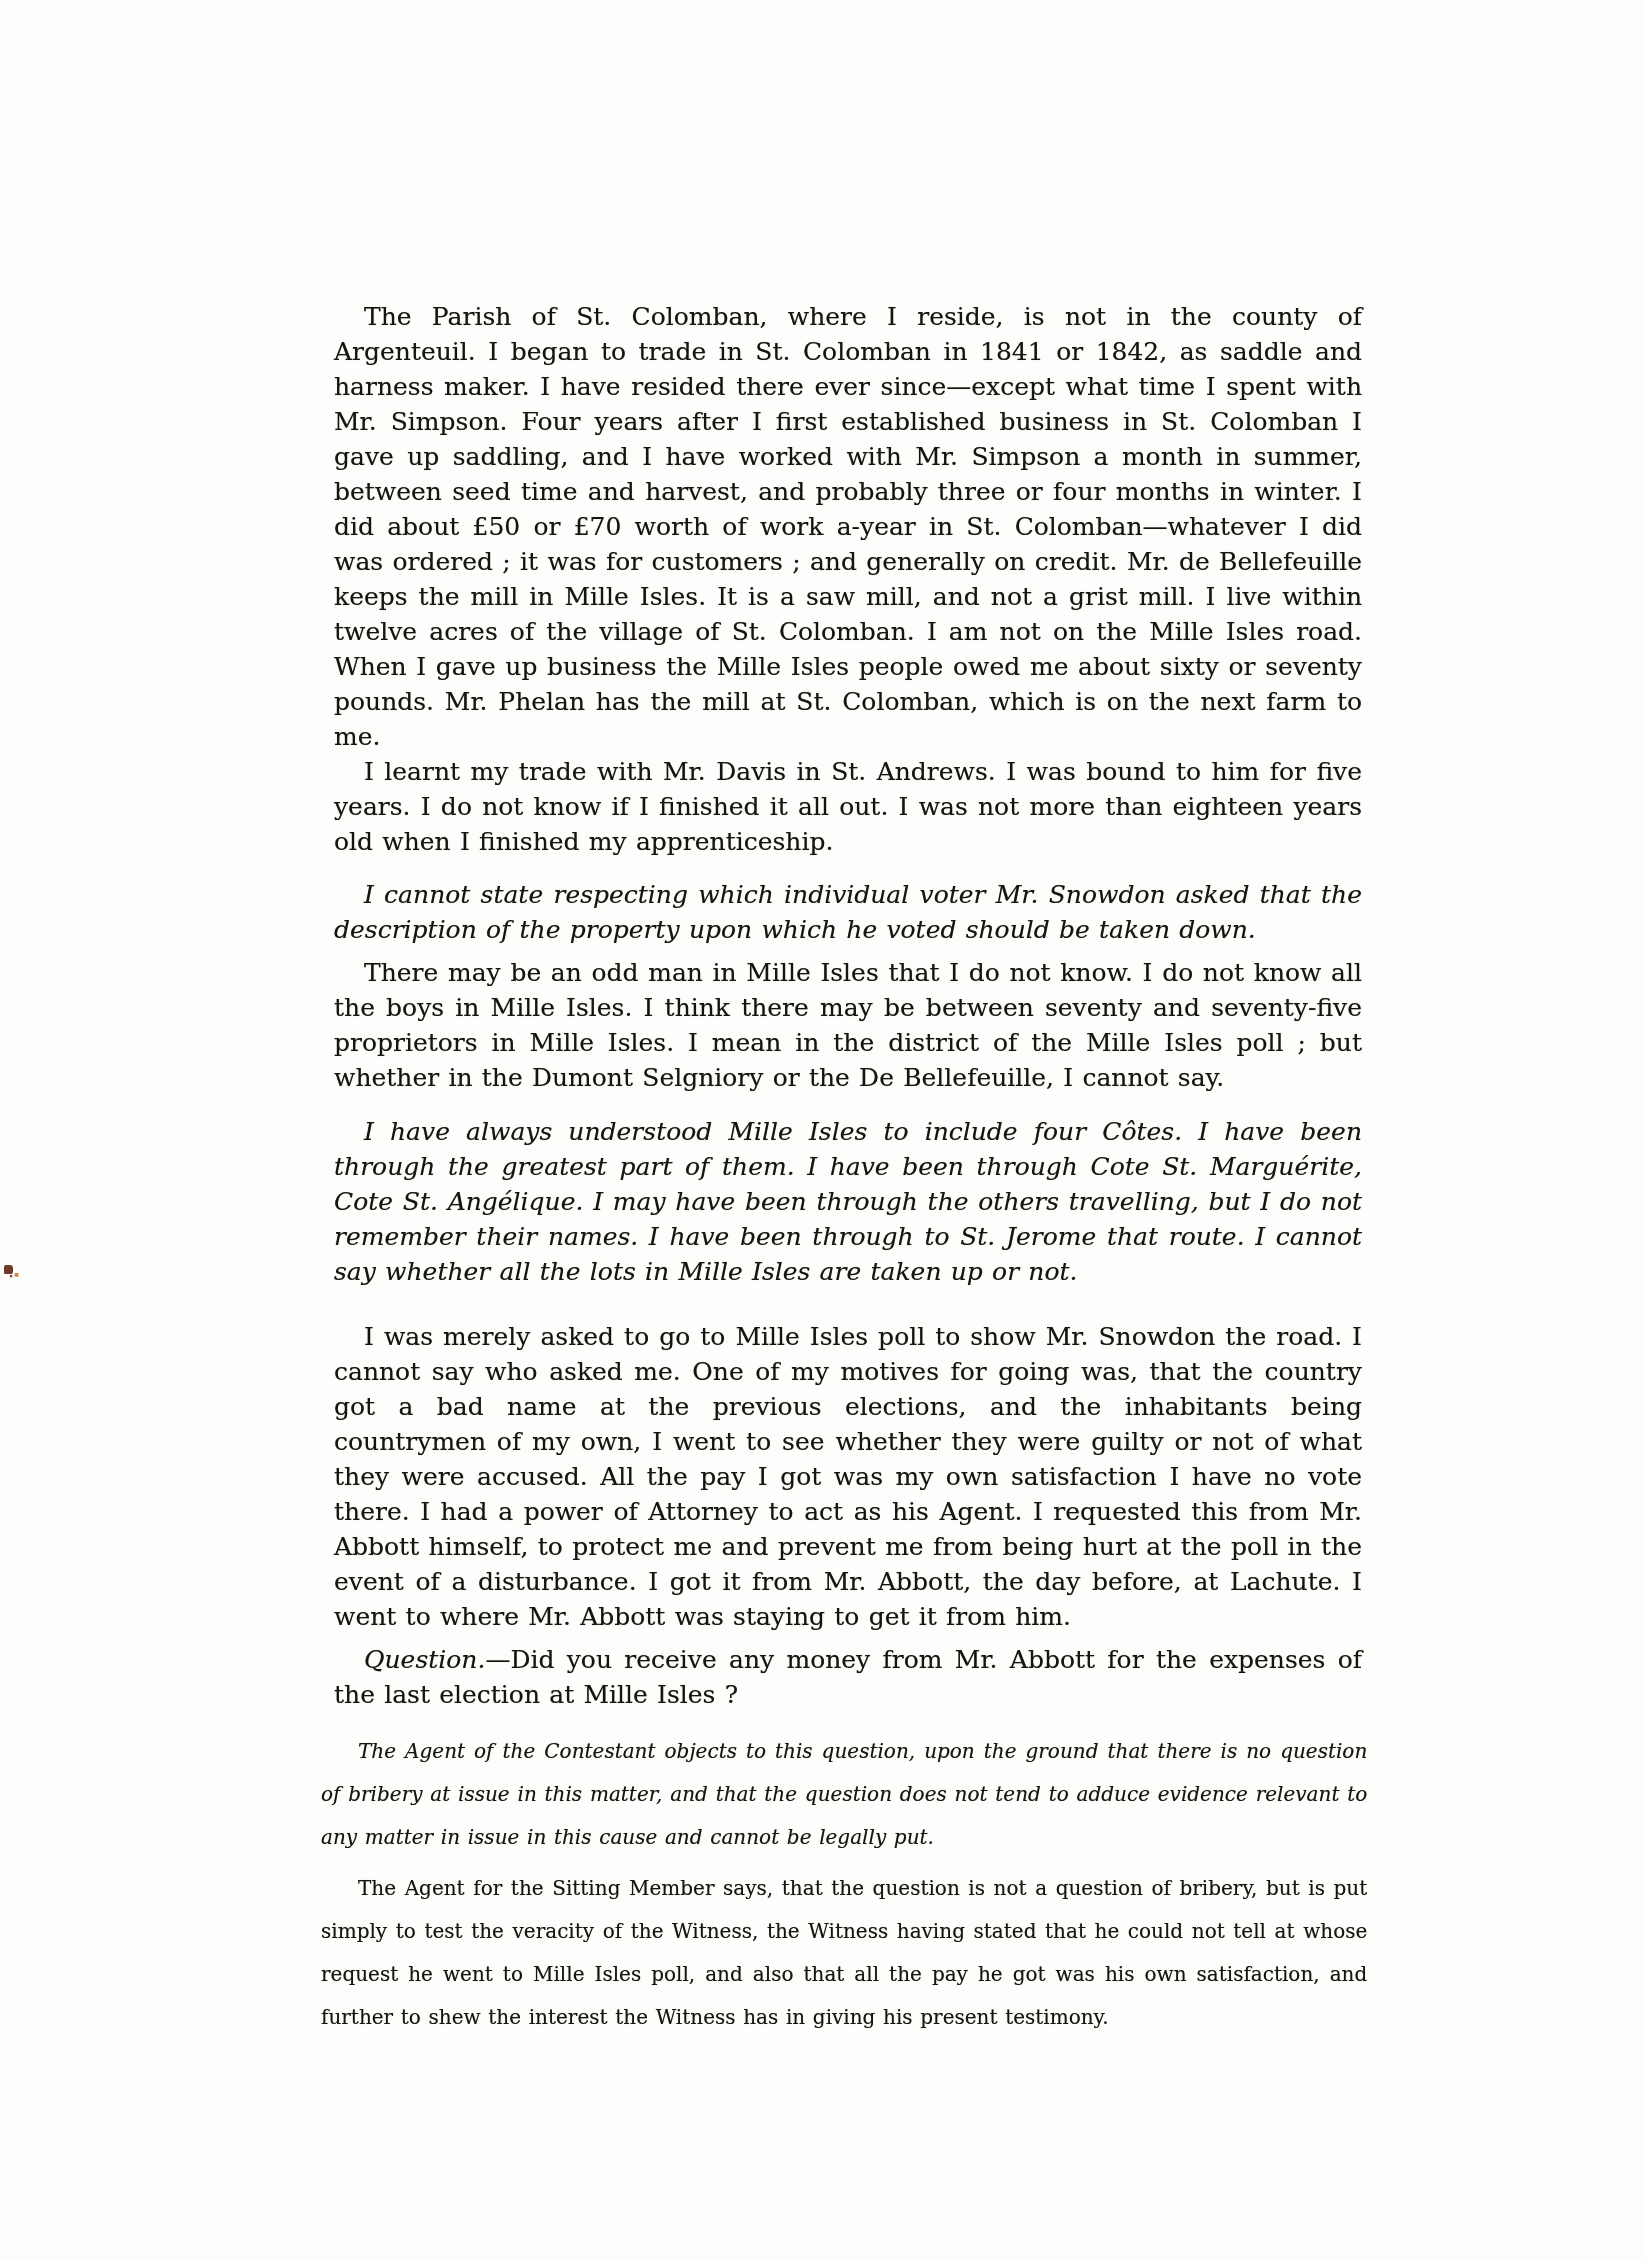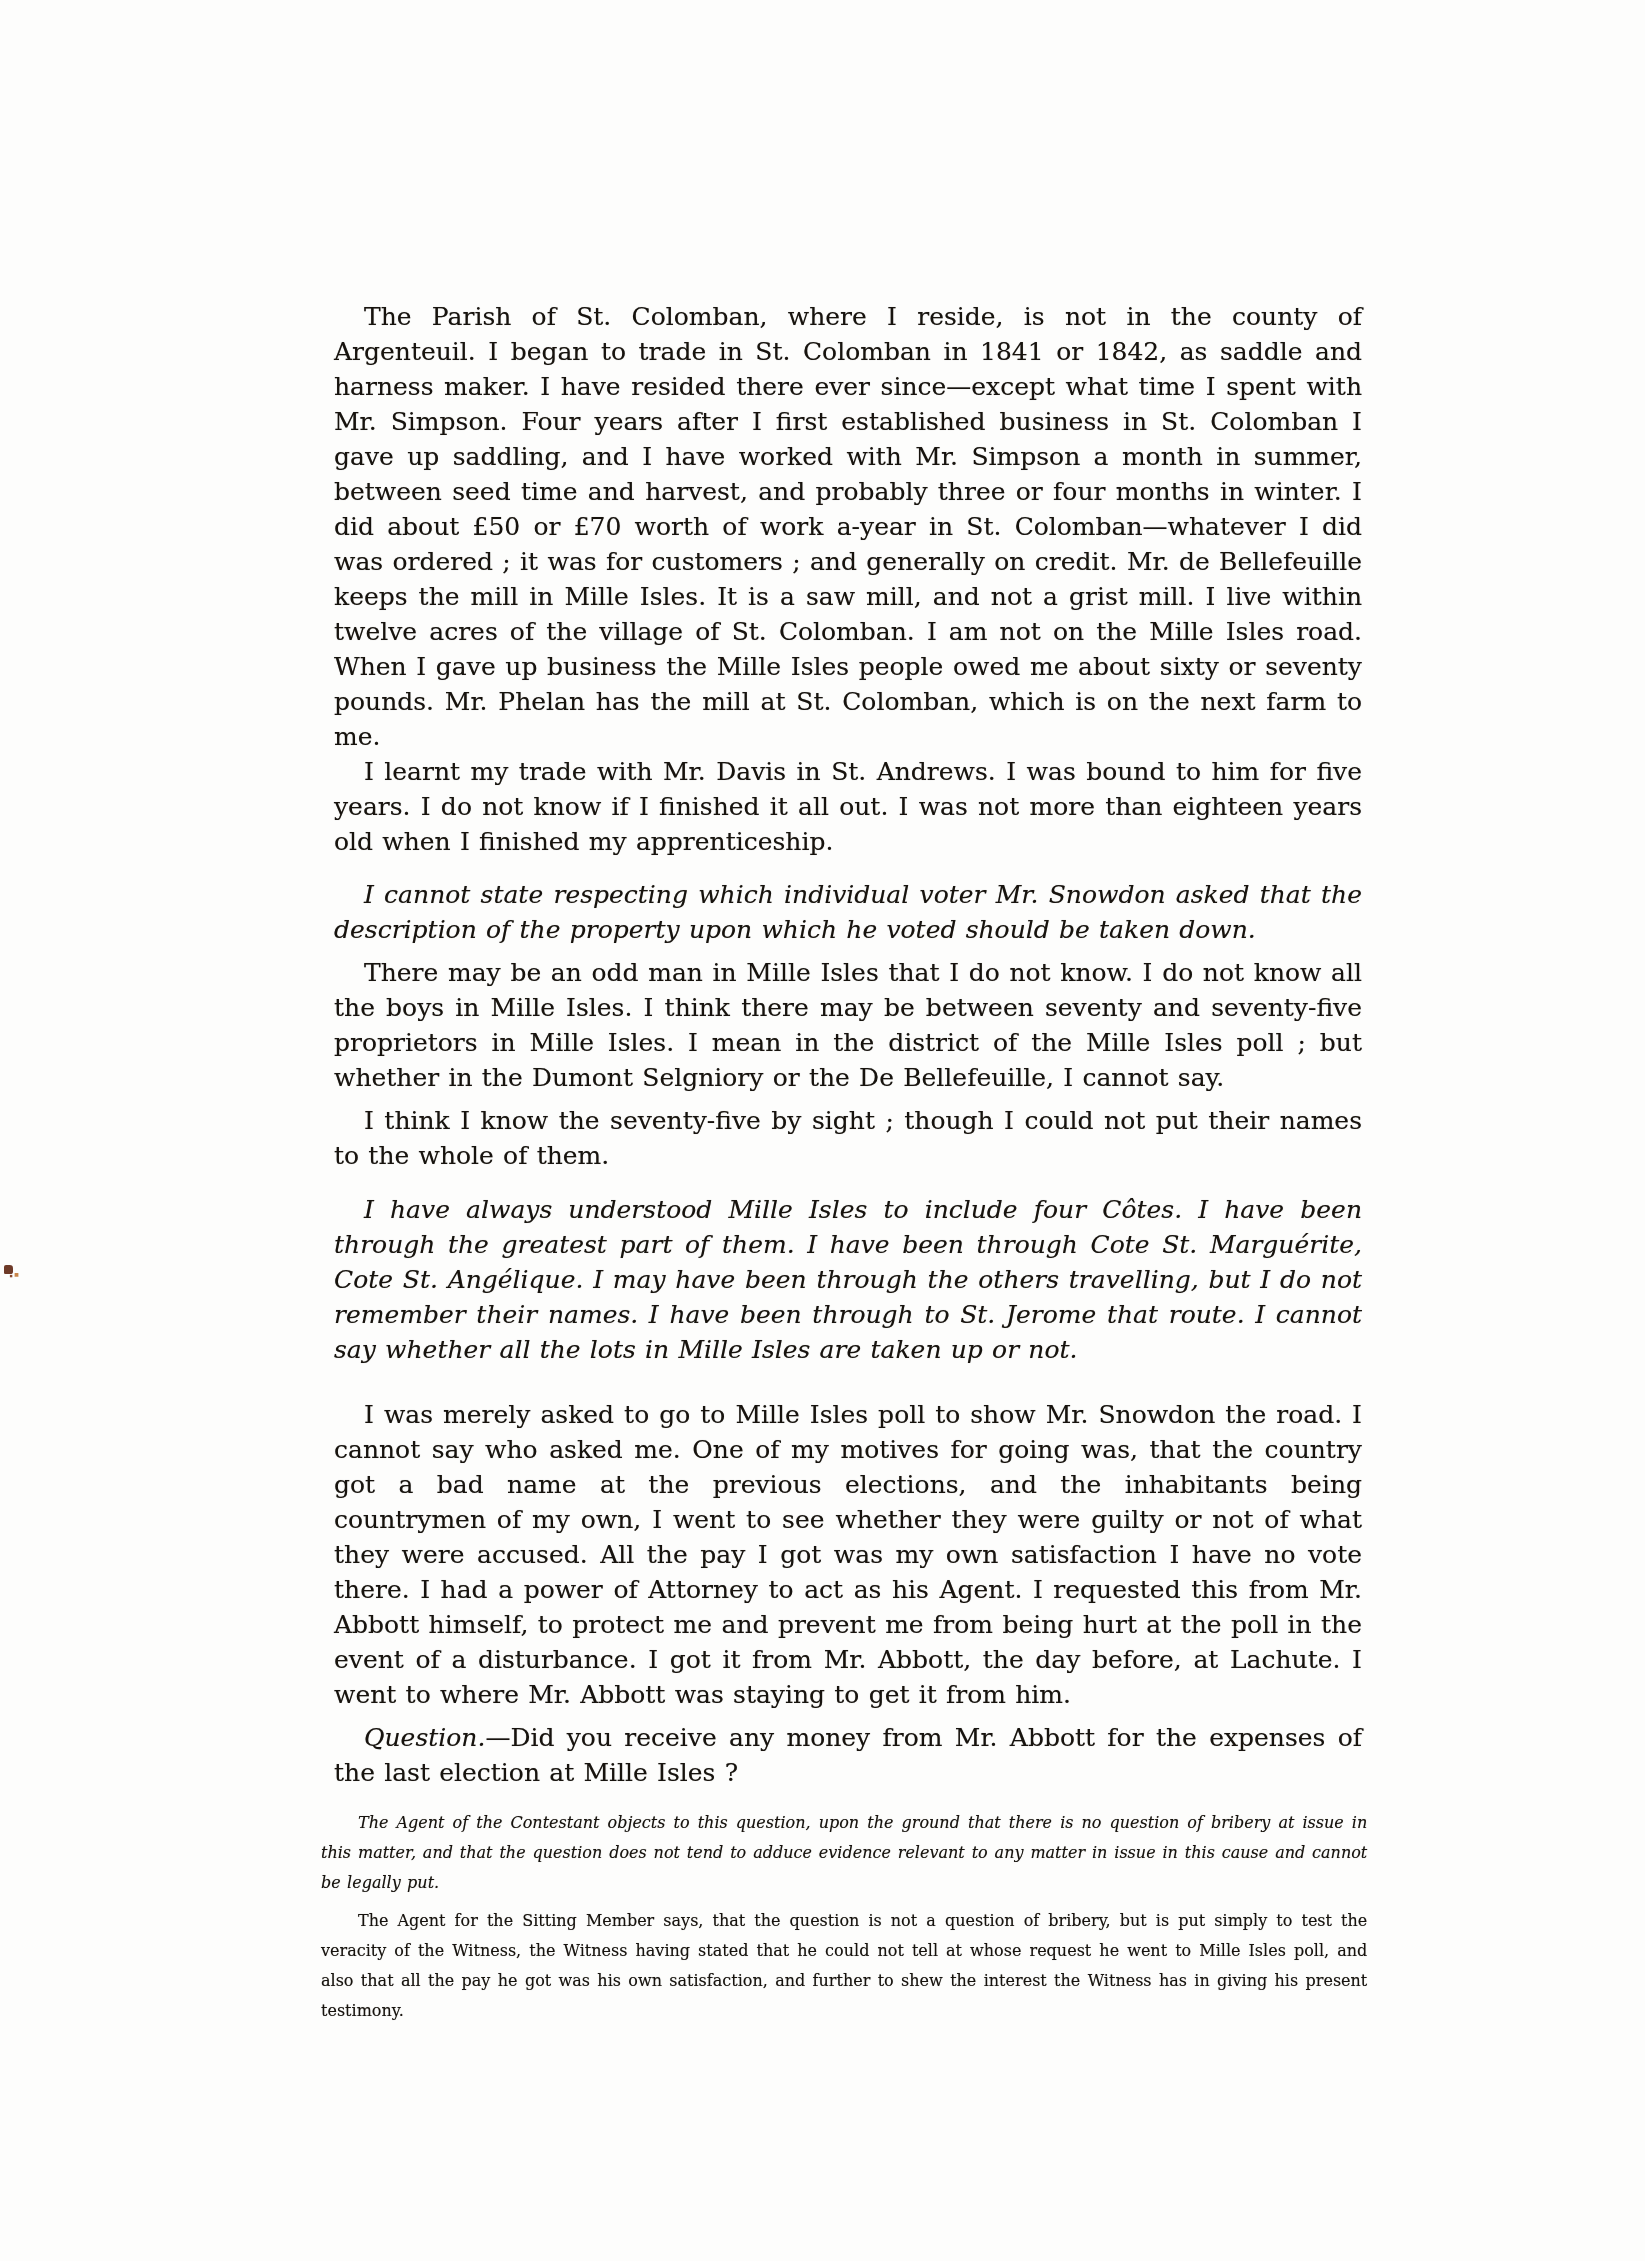--- a/index.html
+++ b/index.html
@@ -57,22 +57,22 @@
     text-indent: 30px;
   }
   .text-block p.no-indent { text-indent: 0; }
   .gap-sm  { margin-top: 8px !important; }
   .gap-md  { margin-top: 18.4px !important; font-style: italic; }
   .gap-lg  { margin-top: 30px !important; }
   .question-lead {
     font-style: italic;
   }
   .note {
-    font-size: 16px;
-    line-height: 30px;
+    font-size: 20px;
+    line-height: 43px;
     text-indent: 37px !important;
     margin-left: -13px !important;
     margin-right: -5.3px !important;
   }
   .ink-speck {
     position: absolute;
     left: 4px;
     top: 1265px;
     width: 8.6px;
     height: 9.2px;
@@ -91,21 +91,20 @@
 
 
     <p>The Parish of St. Colomban, where I reside, is not in the county of Argenteuil.  I began to trade in St. Colomban in 1841 or 1842, as saddle and harness maker.  I have resided there ever since—except what time I spent with Mr. Simpson.  Four years after I first established business in St. Colomban I gave up saddling, and I have worked with Mr. Simpson a month in summer, between seed time and harvest, and probably three or four months in winter.  I did about £50 or £70 worth of work a-year in St. Colomban—whatever I did was ordered ; it was for customers ; and generally on credit. Mr. de Bellefeuille keeps the mill in Mille Isles.  It is a saw mill, and not a grist mill. I live within twelve acres of the village of St. Colomban.  I am not on the Mille Isles road.  When I gave up business the Mille Isles people owed me about sixty or seventy pounds.  Mr. Phelan has the mill at St. Colomban, which is on the next farm to me.</p>
 
     <p>I learnt my trade with Mr. Davis in St. Andrews.  I was bound to him for five years. I do not know if I finished it all out.  I was not more than eighteen years old when I finished my apprenticeship.</p>
 
     <p class="gap-md">I cannot state respecting which individual voter Mr. Snowdon asked that the description of the property upon which he voted should be taken down.</p>
 
     <p class="gap-sm">There may be an odd man in Mille Isles that I do not know.  I do not know all the boys in Mille Isles.  I think there may be between seventy and seventy-five proprietors in Mille Isles.  I mean in the district of the Mille Isles poll ; but whether in the Dumont Selgniory or the De Bellefeuille, I cannot say.</p>
 
-    <p class="gap-sm">I think I know the seventy-five by sight ; though I could not put their names to the whole of them.</p>
 
     <p class="gap-md">I have always understood Mille Isles to include four Côtes.  I have been through the greatest part of them.  I have been through Cote St. Marguérite, Cote St. Angélique. I may have been through the others travelling, but I do not remember their names.  I have been through to St. Jerome that route.  I cannot say whether all the lots in Mille Isles are taken up or not.</p>
 
     <p class="gap-lg">I was merely asked to go to Mille Isles poll to show Mr. Snowdon the road.  I cannot say who asked me.  One of my motives for going was, that the country got a bad name at the previous elections, and the inhabitants being countrymen of my own, I went to see whether they were guilty or not of what they were accused.  All the pay I got was my own satisfaction  I have no vote there.  I had a power of Attorney to act as his Agent.  I requested this from Mr. Abbott himself, to protect me and prevent me from being hurt at the poll in the event of a disturbance.  I got it from Mr. Abbott, the day before, at Lachute.  I went to where Mr. Abbott was staying to get it from him.</p>
 
     <p class="gap-sm">
       <span class="question-lead">Question.</span><span>—Did you receive any money from Mr. Abbott for the expenses of the last election at Mille Isles ?</span>
     </p>
 
     <p class="note gap-md">The Agent of the Contestant objects to this question, upon the ground that there is no question of bribery at issue in this matter, and that the question does not tend to adduce evidence relevant to any matter in issue in this cause and cannot be legally put.</p>

